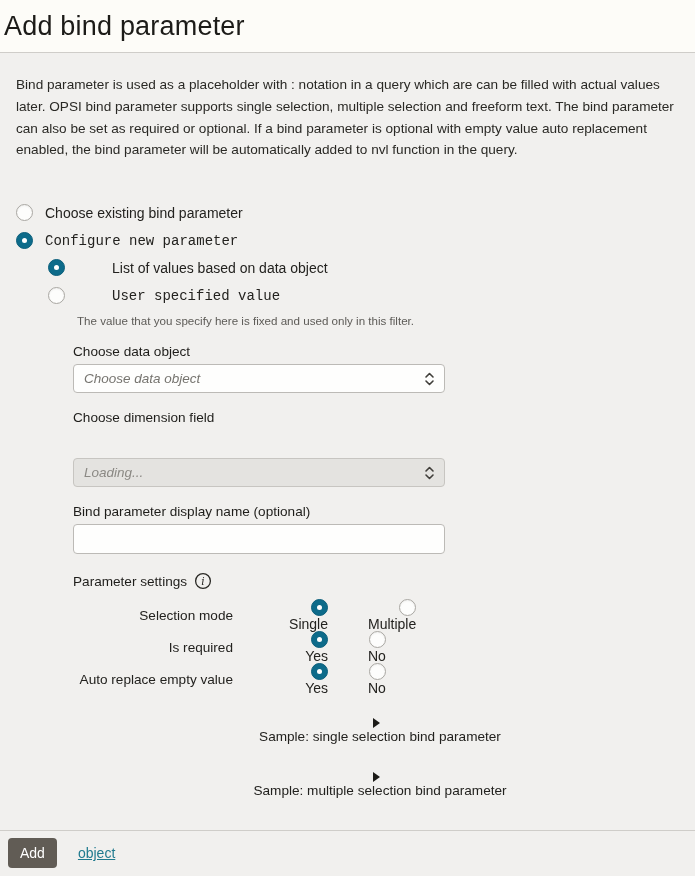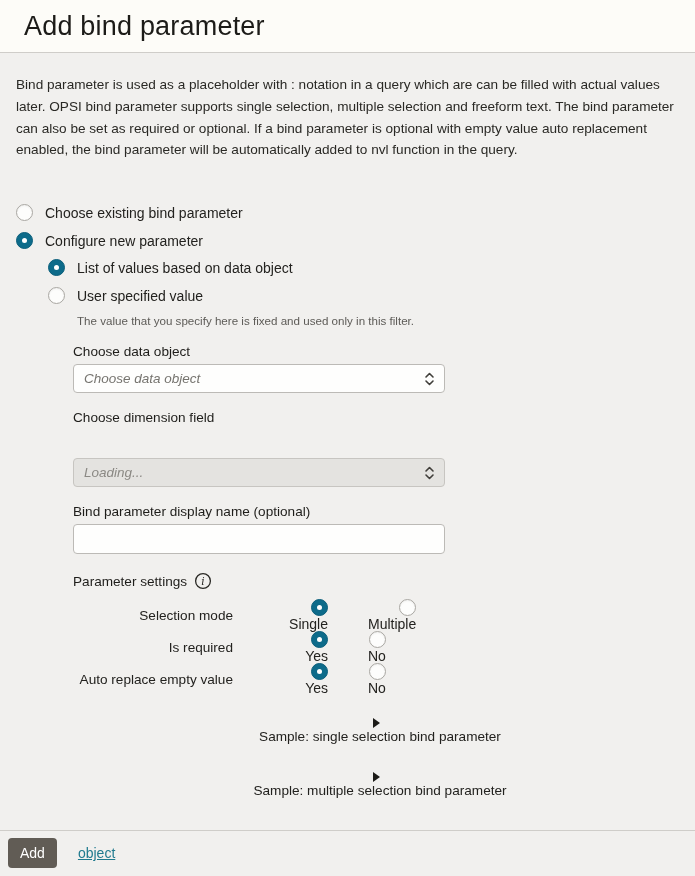--- a/index.html
+++ b/index.html
@@ -10,21 +10,21 @@
     width: 695px; height: 876px;
     background: #f1f0ee;
     display: flex; flex-direction: column;
     overflow: hidden;
     position: relative;
   }
 
   
   .dialog-header {
     background: #fdfcf8;
-    padding: 11px 8px 10px 24px;
+    padding: 11px 8px 10px 4px;
     border-bottom: 1px solid #cfcdc9;
     flex: 0 0 auto;
   }
   .dialog-title {
     font-size: 27px;
     font-weight: 400;
     color: #1c1b18;
     letter-spacing: 0.2px;
   }
 
@@ -39,22 +39,22 @@
     max-width: 684px;
   }
 
   
   .radio-group-top { margin-top: 38px; }
   .radio-row {
     display: flex; align-items: center;
     height: 27px;
     cursor: pointer;
   }
-  .radio-row + .radio-row { margin-top: 1px; }
-  .nested { margin-left: 32px; }
+  .radio-row + .radio-row { margin-top: 1px; font-family: Liberation Mono, monospace; }
+  .nested { margin-left: 32px; gap: 35px; }
 
   .radio {
     width: 17px; height: 17px;
     border-radius: 50%;
     background: #fdfdfc;
     border: 1px solid #a9a7a2;
     flex: 0 0 auto;
     position: relative;
     box-shadow: inset 0 1px 2px rgba(0,0,0,0.06);
   }

